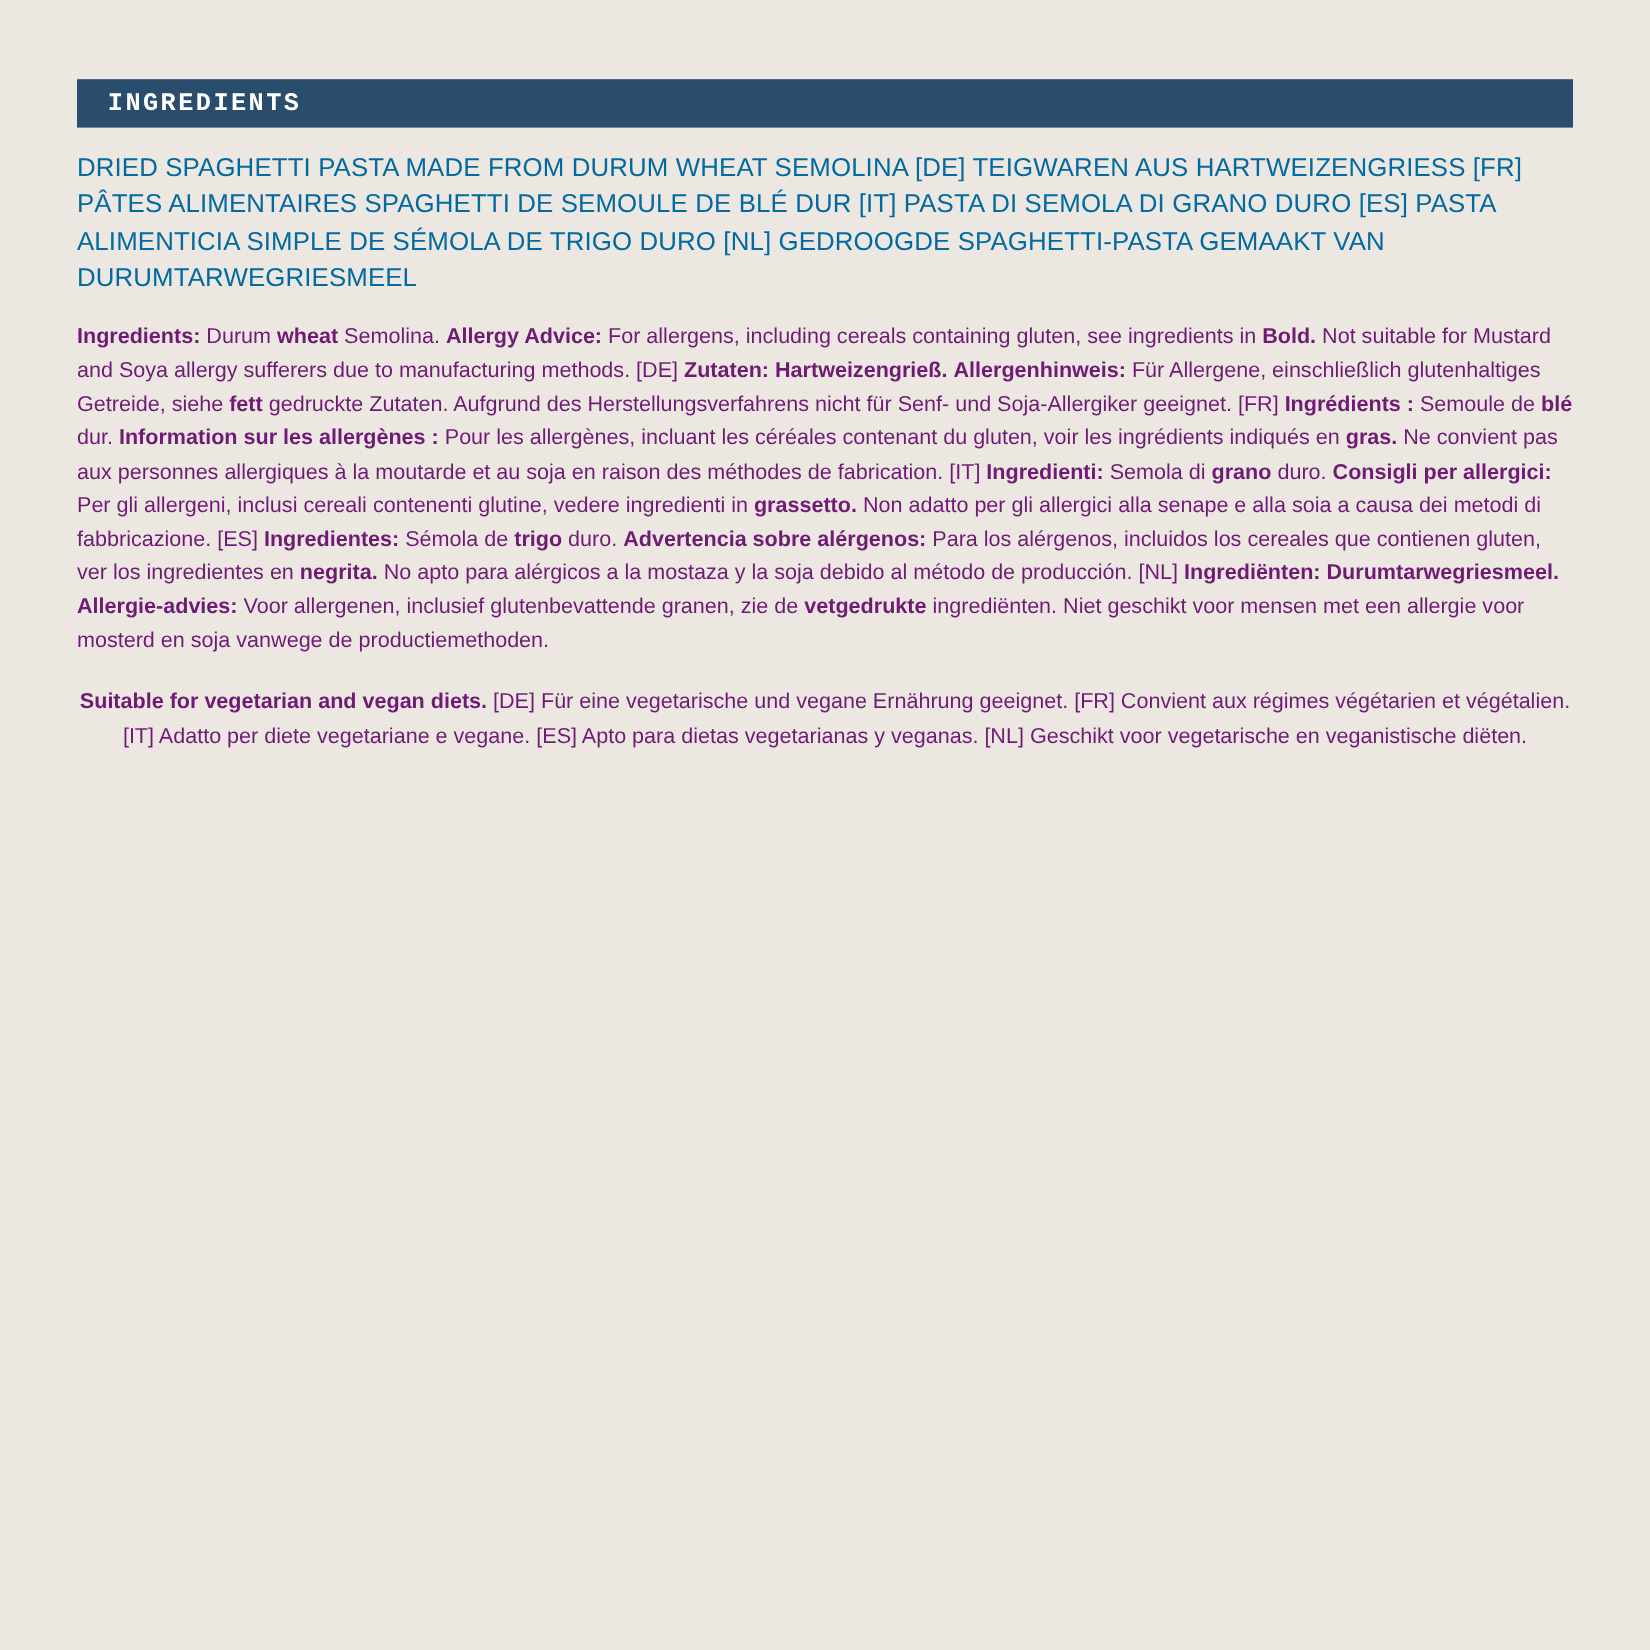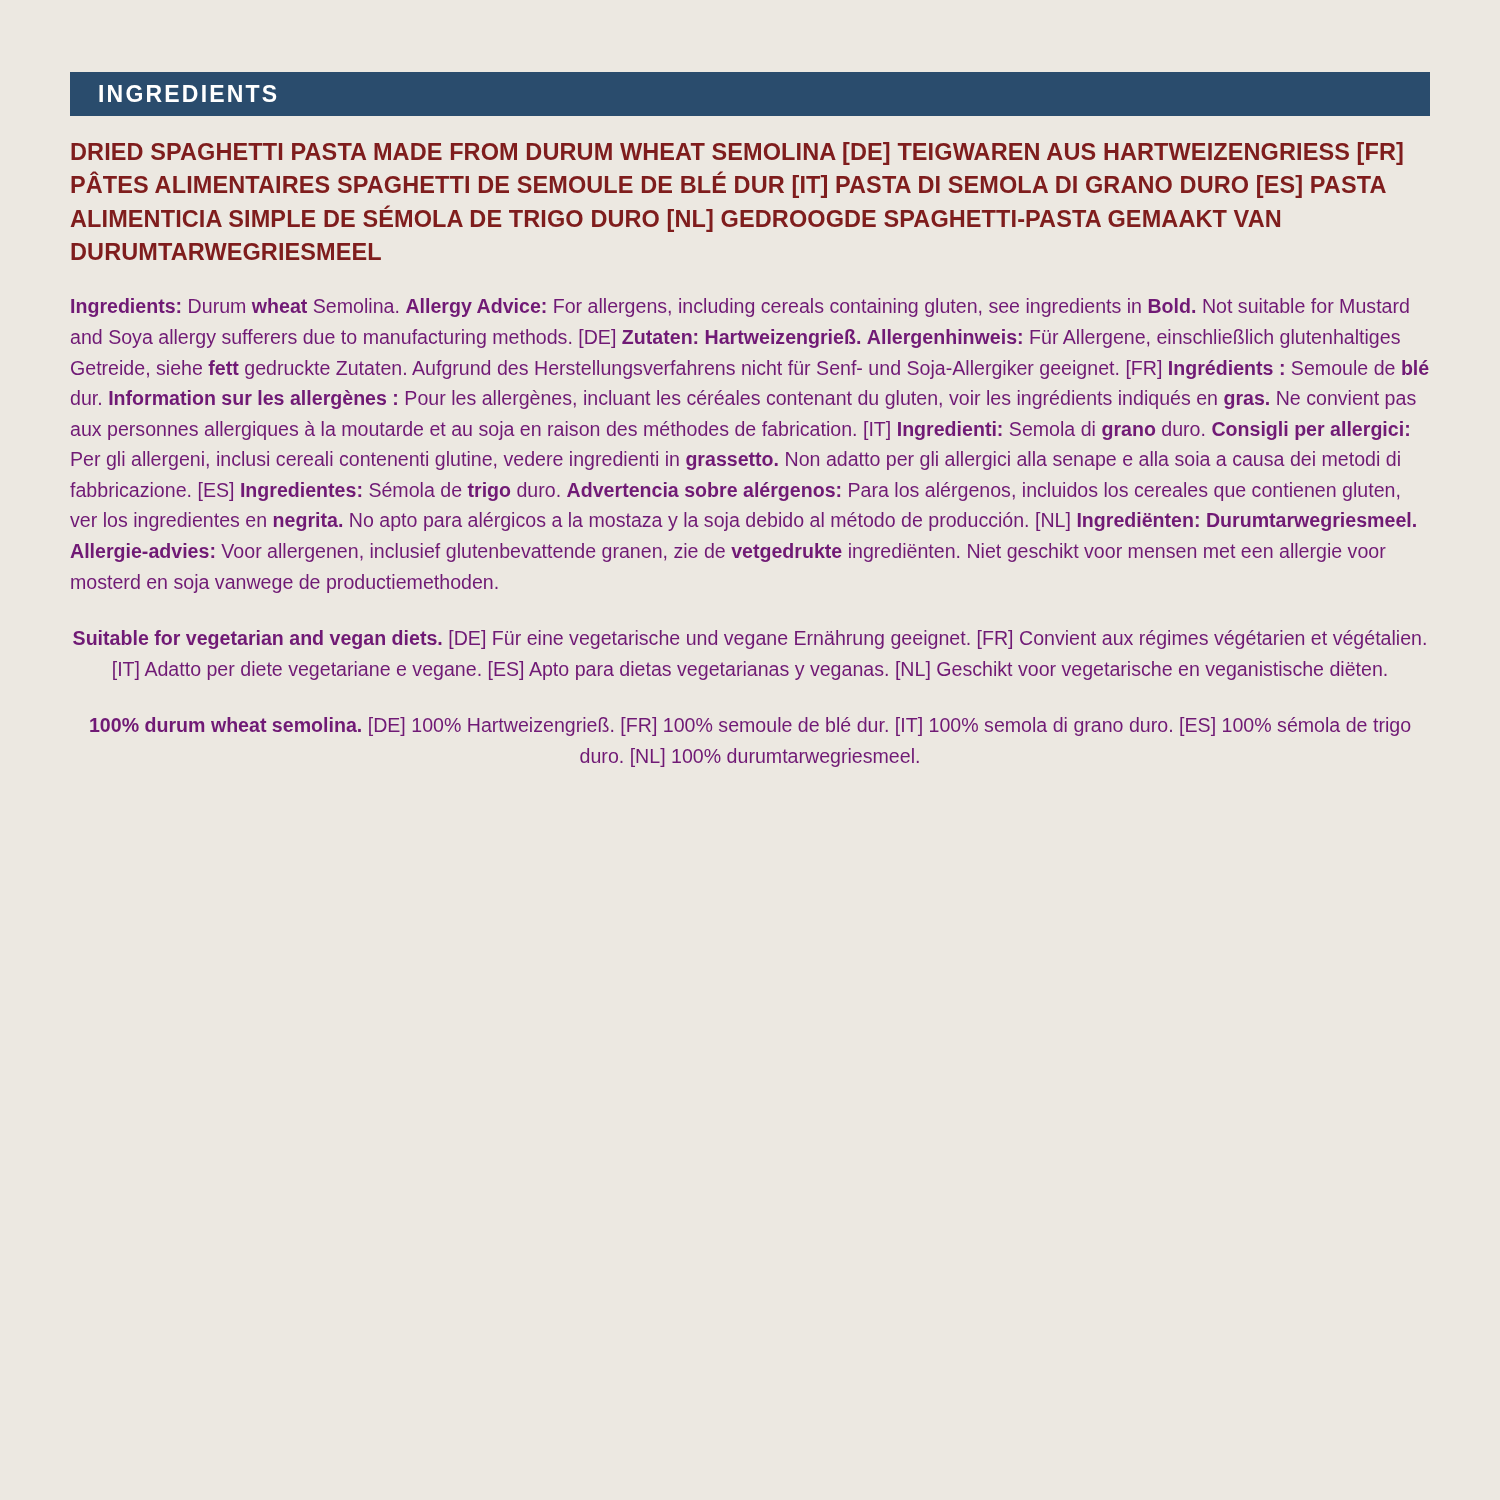--- a/index.html
+++ b/index.html
@@ -26,28 +26,29 @@
     display: flex;
     align-items: center;
     padding-left: 28px;
     box-sizing: border-box;
   }
   .header-bar .title {
     color: #ffffff;
     font-size: 23px;
     font-weight: bold;
     letter-spacing: 2.2px;
+    font-family: Liberation Mono, monospace;
   }
   .headline {
     margin-top: 20px;
     font-size: 23.5px;
-    font-weight: bold;
+    font-weight: normal;
     line-height: 1.42;
     letter-spacing: 0.1px;
-    color: #7f1d1d;
+    color: #0369a1;
     text-transform: uppercase;
   }
   .body-block {
     margin-top: 22px;
     font-size: 19.6px;
     line-height: 1.56;
     color: #701a75;
   }
   .body-block.spaced {
     margin-top: 26px;
@@ -68,16 +69,15 @@
   <div class="header-bar">
     <span class="title">INGREDIENTS</span>
   </div>
 
   <div class="headline">DRIED SPAGHETTI PASTA MADE FROM DURUM WHEAT SEMOLINA [DE] TEIGWAREN AUS HARTWEIZENGRIEß  [FR] PÂTES ALIMENTAIRES SPAGHETTI DE SEMOULE DE BLÉ DUR [IT] PASTA DI SEMOLA DI GRANO DURO [ES] PASTA ALIMENTICIA SIMPLE DE SÉMOLA DE TRIGO DURO [NL] GEDROOGDE SPAGHETTI-PASTA GEMAAKT VAN DURUMTARWEGRIESMEEL</div>
 
   <div class="body-block"><b>Ingredients:</b><span> Durum </span><b>wheat</b><span> Semolina. </span><b>Allergy Advice:</b><span> For allergens, including cereals containing gluten, see ingredients in </span><b>Bold.</b><span> Not suitable for Mustard and Soya allergy sufferers due to manufacturing methods. [DE] </span><b>Zutaten: Hartweizengrieß.</b><span> </span><b>Allergenhinweis:</b><span> Für Allergene, einschließlich glutenhaltiges Getreide, siehe </span><b>fett</b><span> gedruckte Zutaten. Aufgrund des Herstellungsverfahrens nicht für Senf- und Soja-Allergiker geeignet. [FR] </span><b>Ingrédients :</b><span> Semoule de </span><b>blé</b><span> dur. </span><b>Information sur les allergènes :</b><span> Pour les allergènes, incluant les céréales contenant du gluten, voir les ingrédients indiqués en </span><b>gras.</b><span> Ne convient pas aux personnes allergiques à la moutarde et au soja en raison des méthodes de fabrication. [IT] </span><b>Ingredienti:</b><span> Semola di </span><b>grano</b><span> duro. </span><b>Consigli per allergici:</b><span> Per gli allergeni, inclusi cereali contenenti glutine, vedere ingredienti in </span><b>grassetto.</b><span> Non adatto per gli allergici alla senape e alla soia a causa dei metodi di fabbricazione. [ES] </span><b>Ingredientes:</b><span> Sémola de </span><b>trigo</b><span> duro. </span><b>Advertencia sobre alérgenos:</b><span> Para los alérgenos, incluidos los cereales que contienen gluten, ver los ingredientes en </span><b>negrita.</b><span> No apto para alérgicos a la mostaza y la soja debido al método de producción. [NL] </span><b>Ingrediënten:  Durumtarwegriesmeel.</b><span> </span><b>Allergie-advies:</b><span> Voor allergenen, inclusief glutenbevattende granen, zie de </span><b>vetgedrukte</b><span> ingrediënten. Niet geschikt voor mensen met een allergie voor mosterd en soja vanwege de productiemethoden.</span></div>
 
   <div class="body-block spaced"><b>Suitable for vegetarian and vegan diets.</b><span> [DE] Für eine vegetarische und vegane Ernährung geeignet. [FR] Convient aux régimes végétarien et végétalien.  [IT] Adatto per diete vegetariane e vegane. [ES] Apto para dietas vegetarianas y veganas. [NL] Geschikt voor vegetarische en veganistische diëten.</span></div>
 
-  <div class="body-block spaced"><b>100% durum wheat semolina.</b><span> [DE] 100% Hartweizengrieß. [FR] 100% semoule de blé dur. [IT] 100% semola di grano duro. [ES] 100% sémola de trigo duro. [NL] 100% durumtarwegriesmeel.</span></div>
 
   <div class="filler"></div>
 </div>
 
 </body></html>

